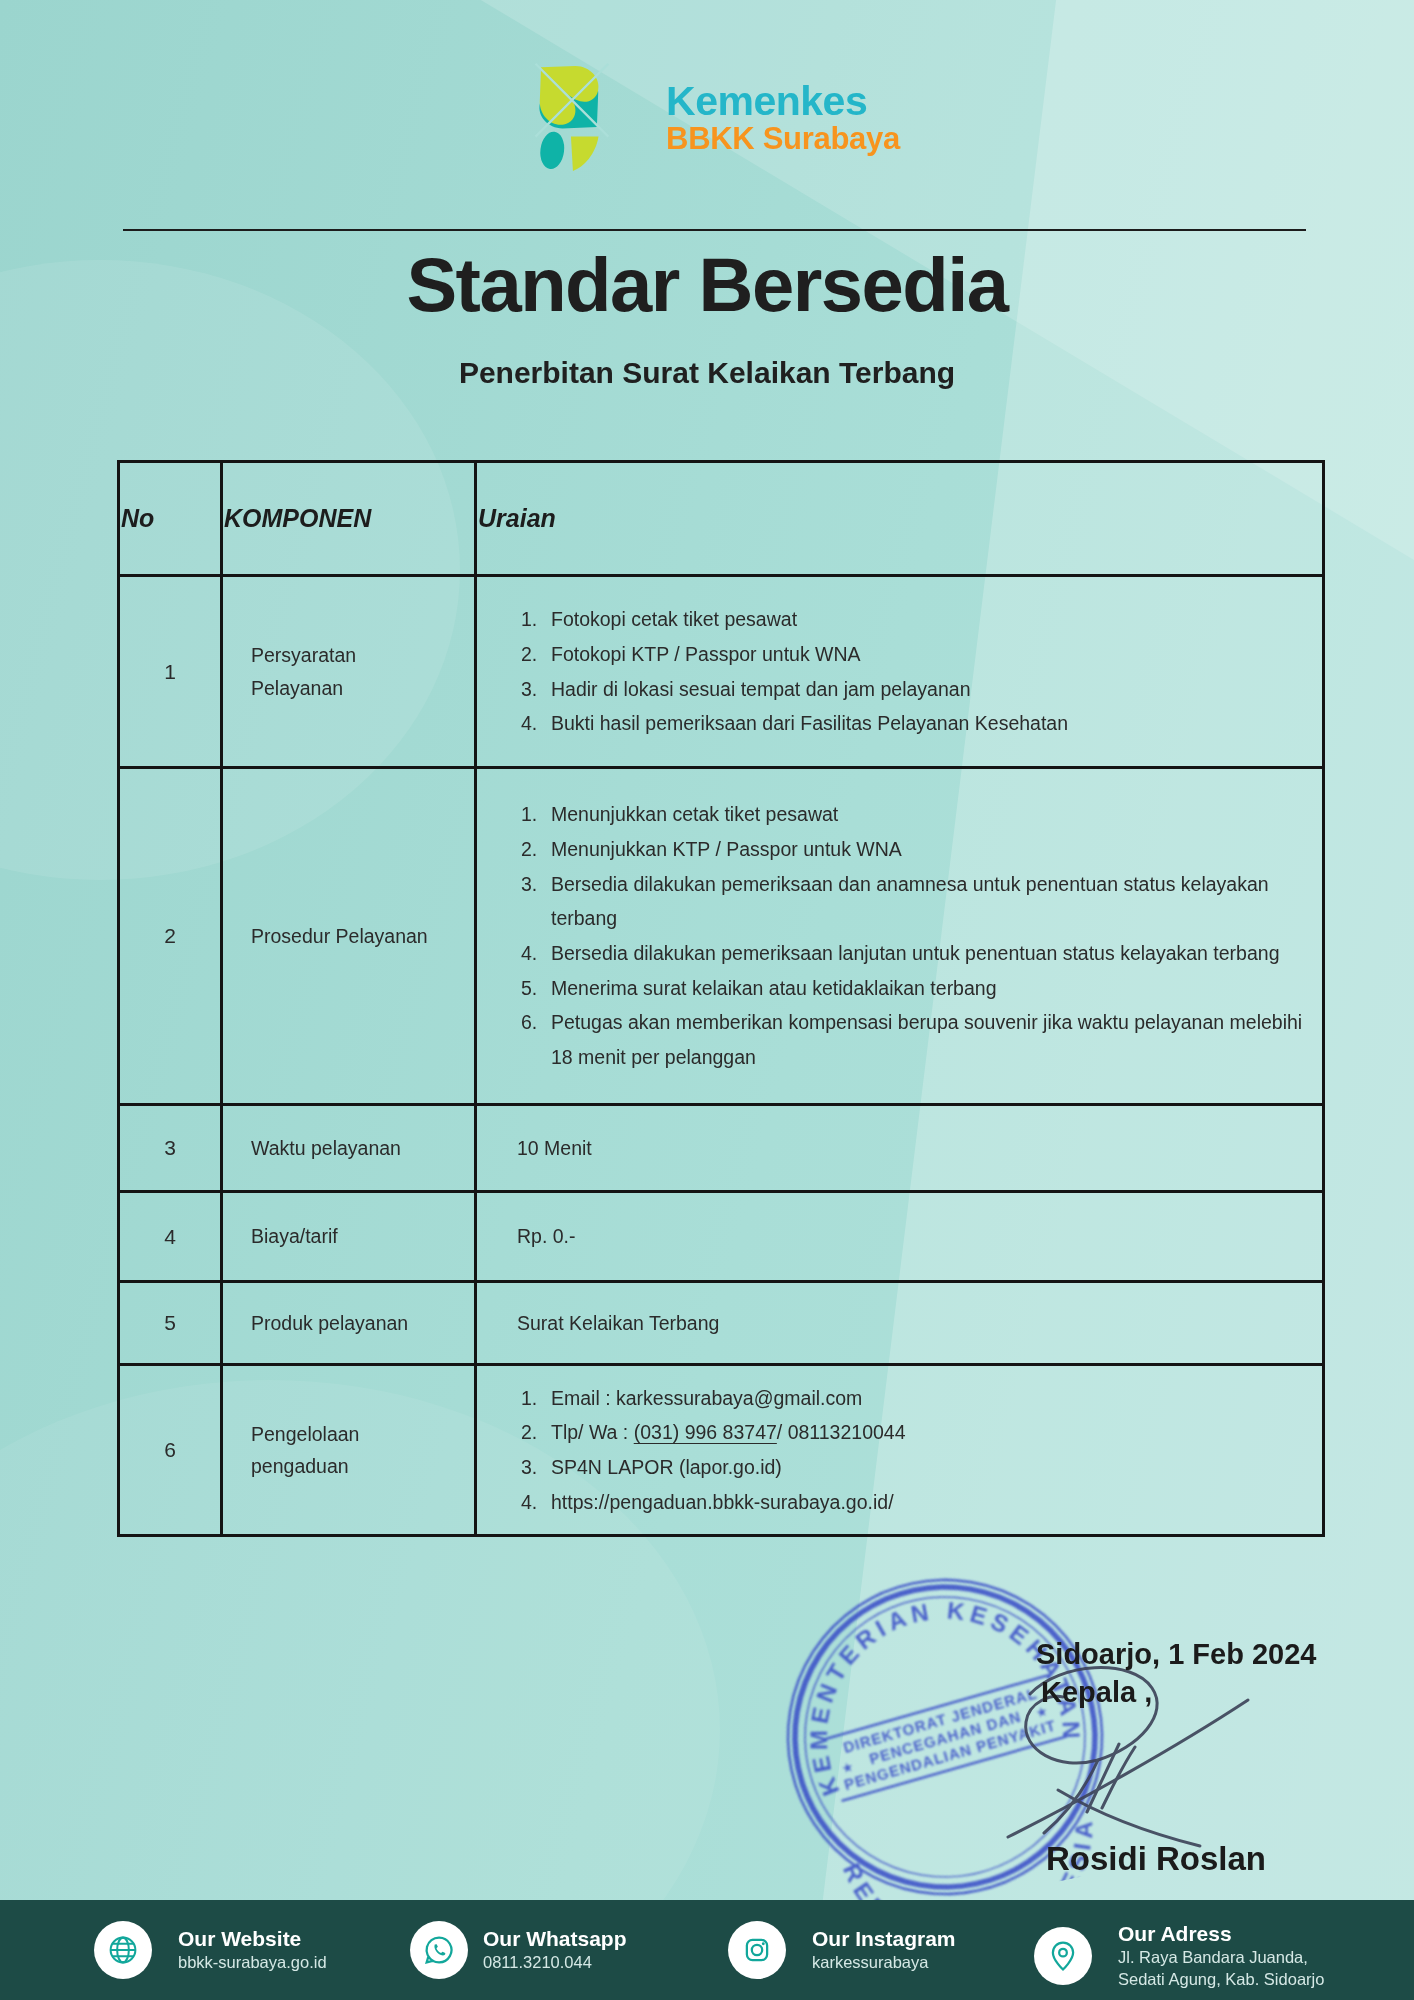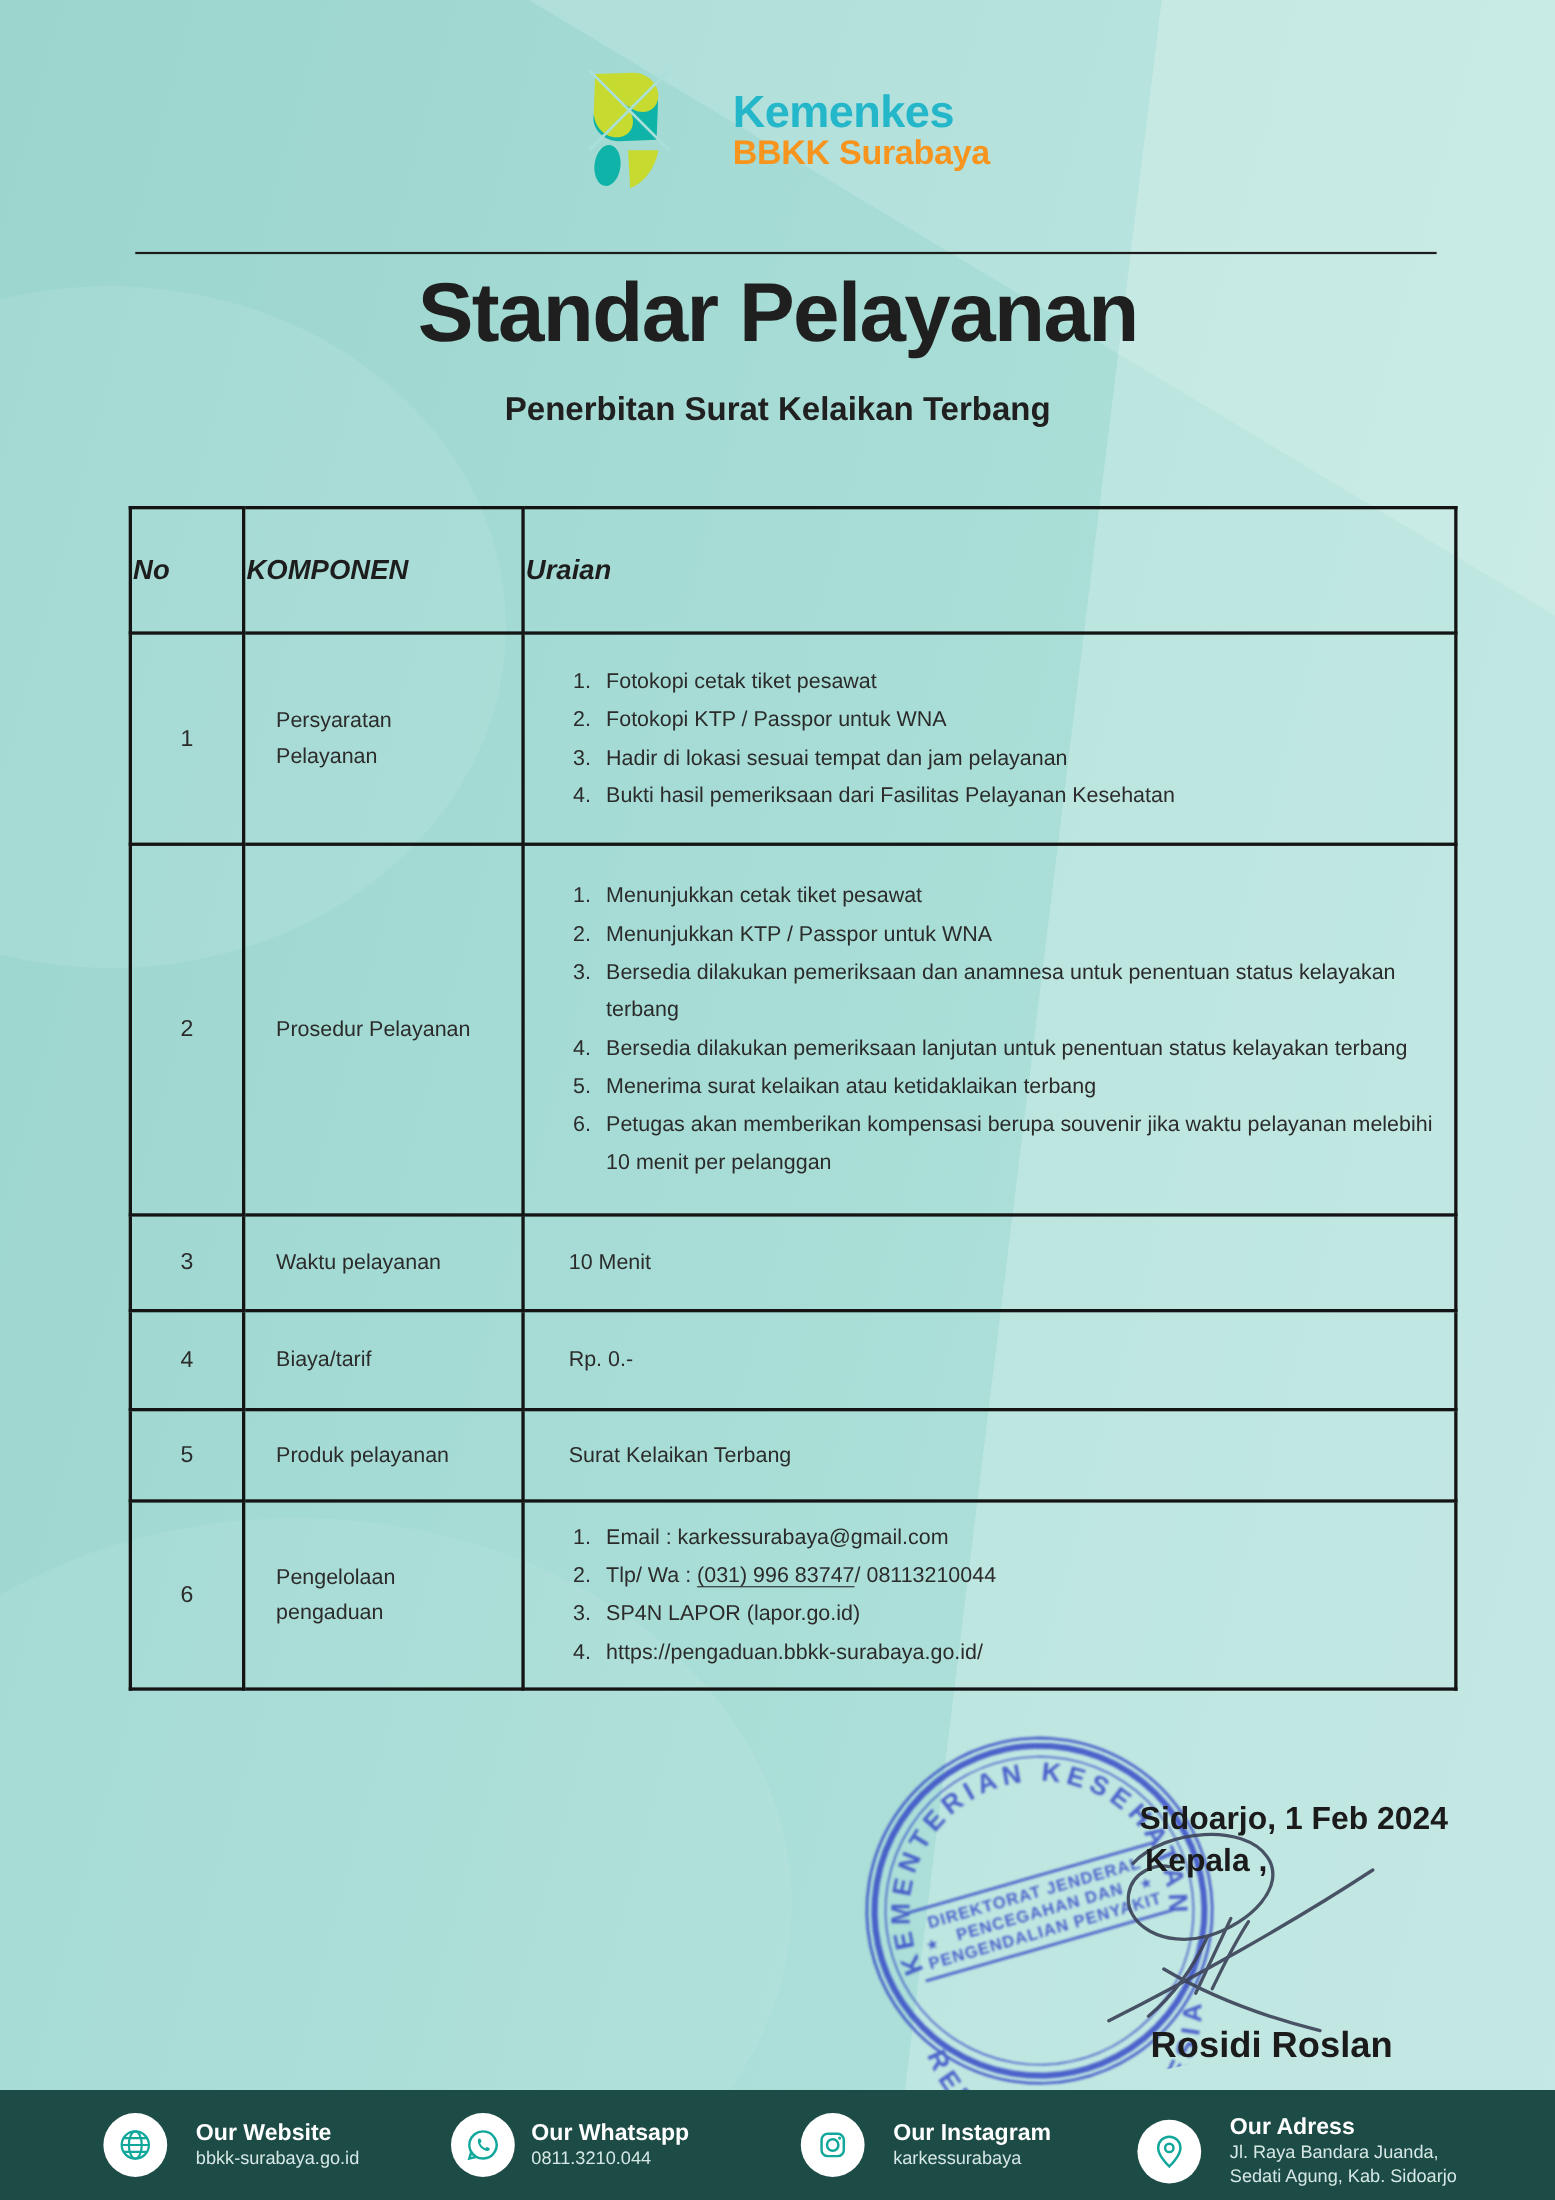--- a/index.html
+++ b/index.html
@@ -78,21 +78,21 @@
       </g>
     </svg>
     <div class="logo-text">
       <div class="brand-name">Kemenkes</div>
       <div class="brand-unit">BBKK Surabaya</div>
     </div>
   </div>
 
   <div class="divider"></div>
 
-  <div class="page-title">Standar Pelayanan</div>
+  <div class="page-title">Standar Bersedia</div>
   <div class="page-subtitle">Penerbitan Surat Kelaikan Terbang</div>
 
   <table class="svc">
     <colgroup>
         <col class="c1">
         <col class="c2">
         <col class="c3">
       </colgroup>
     <thead>
       <tr>
@@ -117,21 +117,21 @@
         <tr class="row-2">
           <td class="c-no">2</td>
           <td class="c-komp">Prosedur Pelayanan</td>
           <td class="c-ur">
             <ol class="u-list">
               <li>Menunjukkan cetak tiket pesawat</li>
               <li>Menunjukkan KTP / Passpor untuk WNA</li>
               <li>Bersedia dilakukan pemeriksaan dan anamnesa untuk penentuan status kelayakan terbang</li>
               <li>Bersedia dilakukan pemeriksaan lanjutan untuk penentuan status kelayakan terbang</li>
               <li>Menerima surat kelaikan atau ketidaklaikan terbang</li>
-              <li>Petugas akan memberikan kompensasi berupa souvenir jika waktu pelayanan melebihi 10 menit per pelanggan</li>
+              <li>Petugas akan memberikan kompensasi berupa souvenir jika waktu pelayanan melebihi 18 menit per pelanggan</li>
             </ol>
           </td>
         </tr>
         <tr class="row-3">
           <td class="c-no">3</td>
           <td class="c-komp">Waktu pelayanan</td>
           <td class="c-ur">10 Menit</td>
         </tr>
         <tr class="row-4">
           <td class="c-no">4</td>

